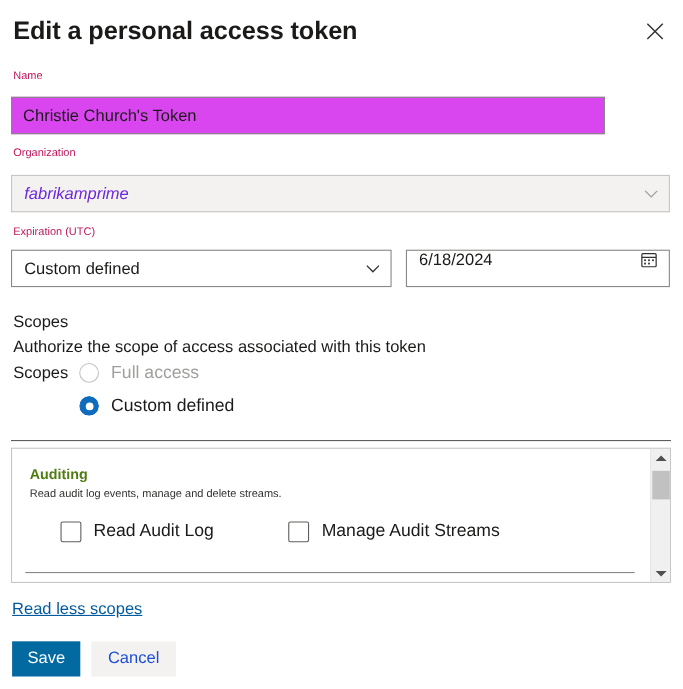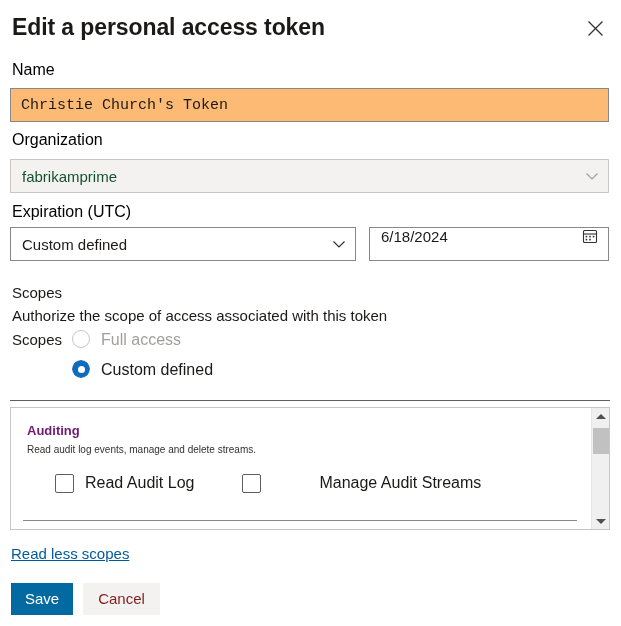--- a/index.html
+++ b/index.html
@@ -53,35 +53,35 @@
     background: transparent;
     border: none;
     padding: 0;
   }
   .close-btn svg { display: block; }
 
   
   .field-label {
     position: absolute;
     left: 12px;
-    font-size: 16px;
-    color: #000000;
+    font-size: 10px;
+    color: #be185d;
     line-height: 18px;
     white-space: nowrap;
   }
 
   .txt-input {
     position: absolute;
     left: 10px;
-    width: 599px;
+    width: 540px;
     height: 34px;
     box-sizing: border-box;
     border: 1px solid #8a8886;
-    background: #fdba74;
-    font-family: Liberation Mono, monospace;
+    background: #d946ef;
+    font-family: Liberation Sans, sans-serif;
     font-size: 15px;
     color: #1b1a19;
     padding: 0 10px;
     line-height: 32px;
     outline: none;
   }
 
   .select-box {
     position: absolute;
     box-sizing: border-box;
@@ -91,22 +91,23 @@
     align-items: center;
     padding: 0 8px 0 11px;
     font-size: 15px;
     color: #1b1a19;
     cursor: pointer;
     user-select: none;
   }
   .select-box.disabled {
     background: #f3f2f1;
     border-color: #c8c6c4;
-    color: #14532d;
+    color: #6d28d9;
     cursor: default;
+    font-style: italic;
   }
   .select-value {
     flex: 1 1 auto;
     white-space: nowrap;
     overflow: hidden;
   }
   .chev {
     flex: 0 0 auto;
     width: 16px;
     height: 16px;
@@ -240,21 +241,21 @@
   .scope-item {
     position: absolute;
     left: 0;
     top: 0;
     right: 20px;
     padding: 15px 0 0 16px;
   }
   .scope-title {
     font-size: 13px;
     font-weight: bold;
-    color: #701a75;
+    color: #4d7c0f;
     line-height: 16px;
   }
   .scope-sub {
     font-size: 10px;
     color: #323130;
     line-height: 17px;
     margin-top: 2px;
     white-space: nowrap;
   }
   .check-row-wrap {
@@ -262,21 +263,21 @@
     display: flex;
     align-items: center;
   }
   .check-row {
     display: flex;
     align-items: center;
     cursor: pointer;
     user-select: none;
     padding-left: 28px;
   }
-  .check-row + .check-row { margin-left: 20px; gap: 47px; }
+  .check-row + .check-row { margin-left: 40px; }
   .check-mark {
     flex: 0 0 auto;
     width: 19px;
     height: 19px;
     box-sizing: border-box;
     border: 1px solid #605e5c;
     border-radius: 2px;
     background: #ffffff;
   }
   .check-label {
@@ -365,21 +366,21 @@
     left: 11px;
     top: 583px;
     background: #0369a1;
     color: #ffffff;
     min-width: 62px;
   }
   .btn-default {
     left: 83px;
     top: 583px;
     background: #f3f2f1;
-    color: #7f1d1d;
+    color: #1d4ed8;
     min-width: 77px;
   }
 </style>
 </head>
 <body>
 
 <div class="panel">
 
   <div class="header">
     <div class="dialog-title">Edit a personal access token</div>

